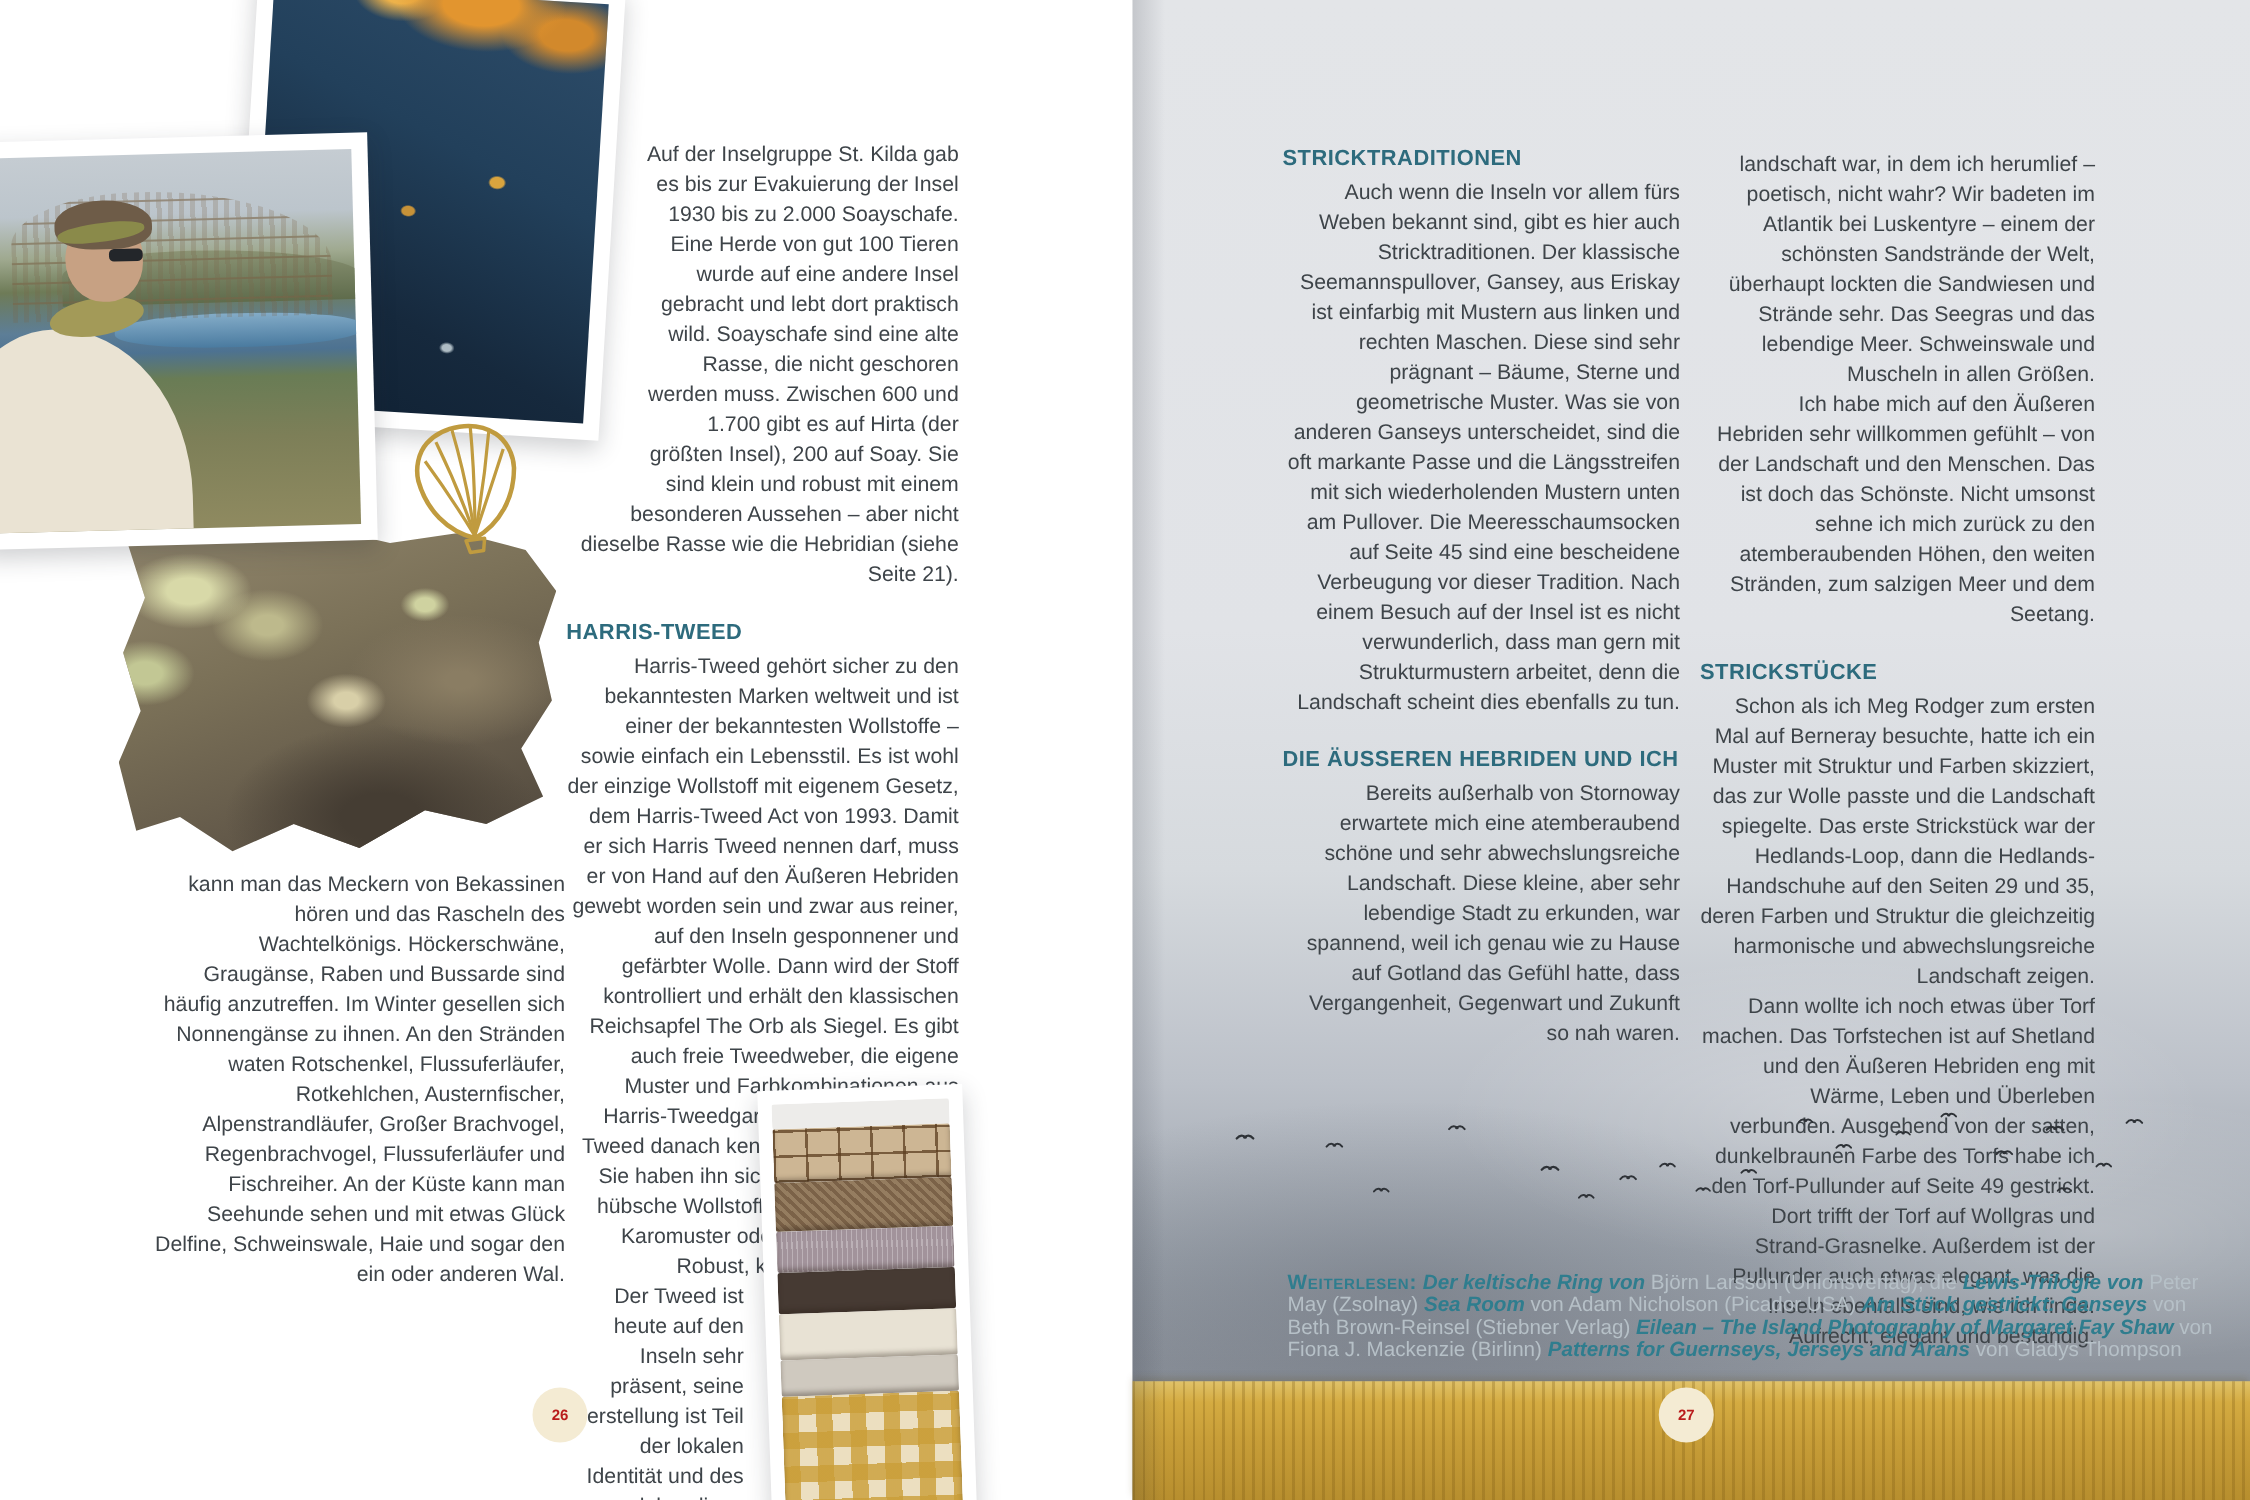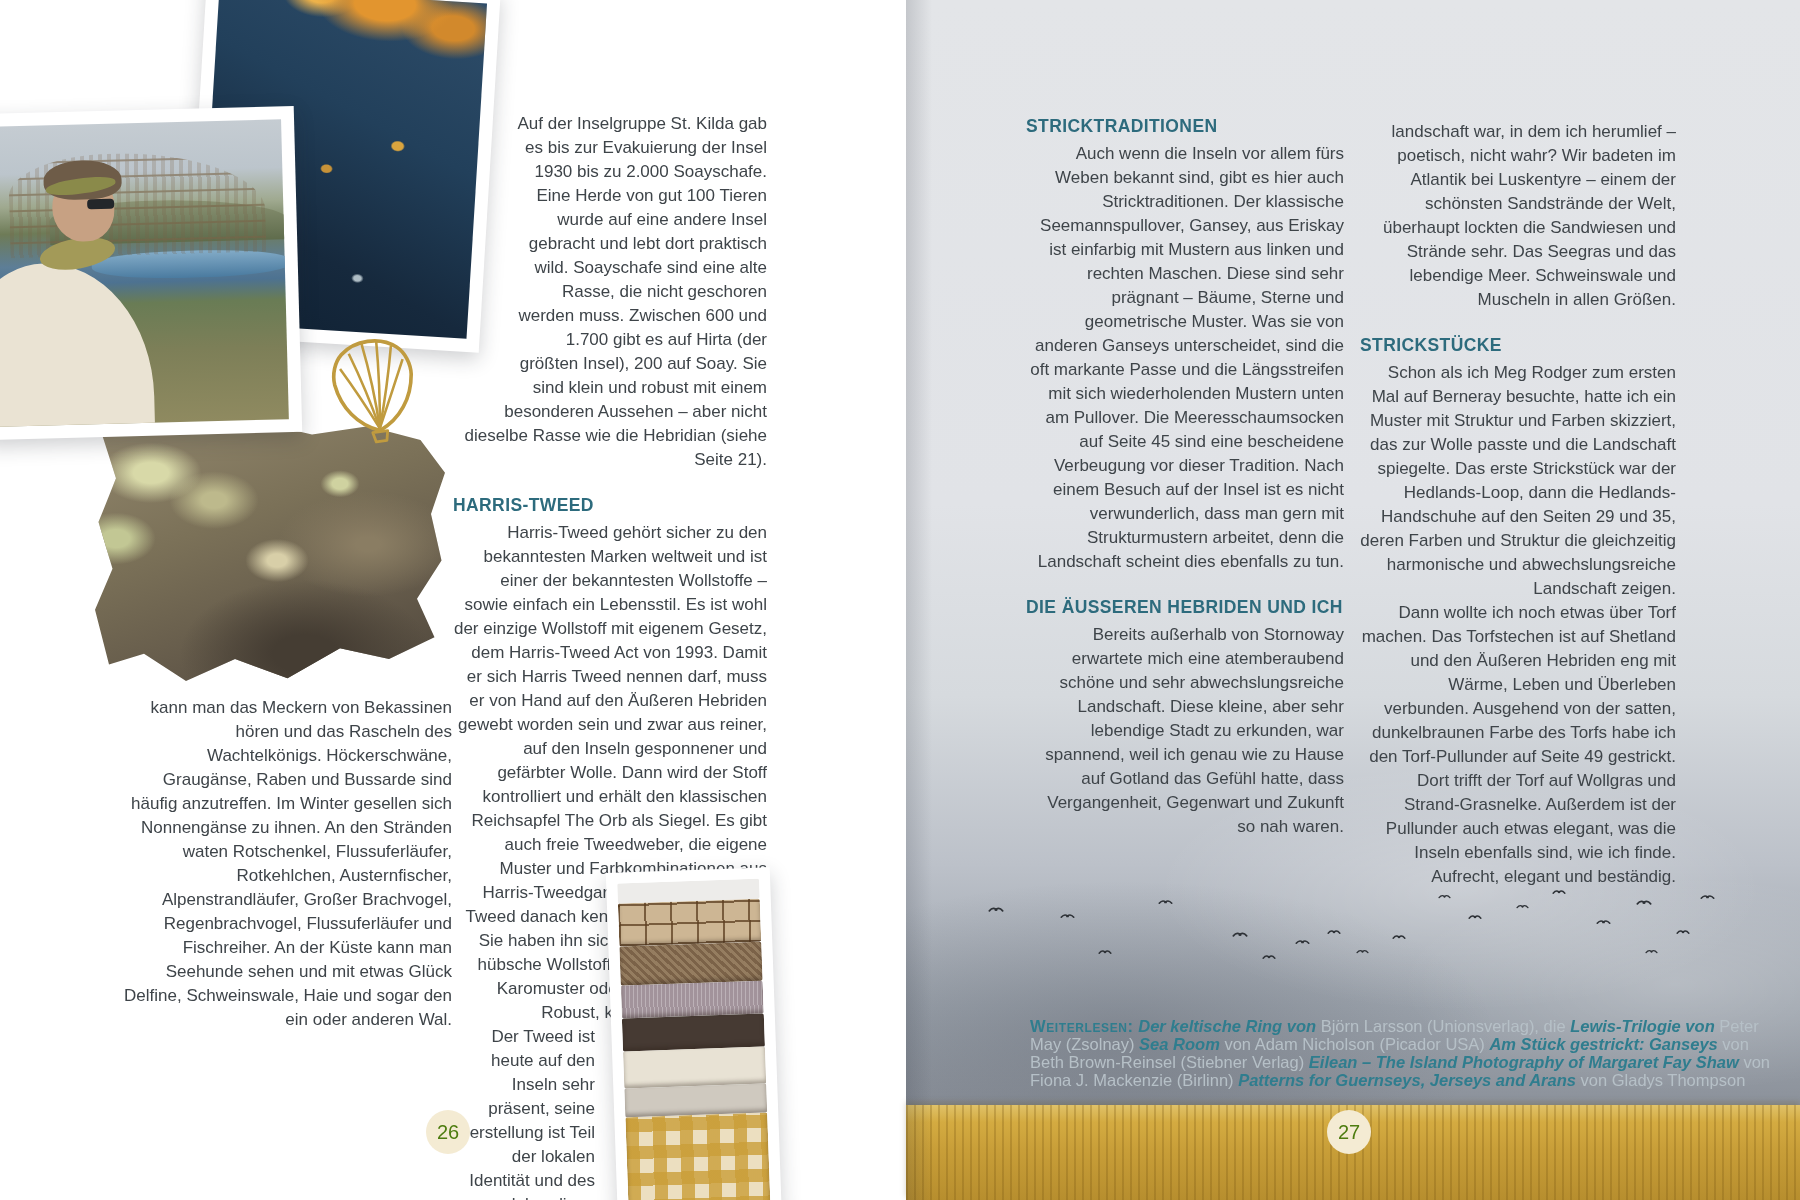--- a/index.html
+++ b/index.html
@@ -80,22 +80,22 @@
   .tw4{height:10%;background-color:#a2939b;background-image:
        repeating-linear-gradient(90deg, rgba(255,255,255,.28) 0 1px, rgba(0,0,0,0) 1px 4px);}
   .tw5{height:10%;background:#463a33;}
   .tw6{height:11%;background:#e8e2d4;}
   .tw7{height:9%;background:#cfc9bf;}
   .tw8{height:29%;background-color:#ecdfc0;background-image:
        repeating-linear-gradient(90deg, rgba(202,158,56,.8) 0 13px, rgba(0,0,0,0) 13px 27px),
        repeating-linear-gradient(0deg, rgba(202,158,56,.8) 0 13px, rgba(0,0,0,0) 13px 27px);}
   
   .page-num{position:absolute;width:44px;height:44px;border-radius:50%;background:#f4ebd3;
-            color:#4d7c0f;display:flex;align-items:center;justify-content:center;
-            font-size:20px;font-weight:400;z-index:9;}
+            color:#b91c1c;display:flex;align-items:center;justify-content:center;
+            font-size:12px;font-weight:700;z-index:9;}
   #pn26{left:426px;top:1110px;}
   #pn27{left:1327px;top:1110px;}
   
   #right-page{position:absolute;left:906px;top:0;width:894px;height:1200px;
     background:
       radial-gradient(420px 170px at 62% 74%, rgba(255,255,255,.28), rgba(255,255,255,0) 72%),
       radial-gradient(520px 210px at 24% 86%, rgba(62,68,80,.28), rgba(62,68,80,0) 72%),
       radial-gradient(380px 150px at 86% 82%, rgba(255,255,255,.22), rgba(255,255,255,0) 72%),
       linear-gradient(180deg,#e3e5e8 0%,#e1e3e7 42%,#d6dade 58%,#bcc1c9 72%,#9da4ad 84%,#8e949d 91%,#858b94 100%);}
   #gutter{position:absolute;left:906px;top:0;width:26px;height:1200px;z-index:8;
@@ -253,20 +253,21 @@
 
   <div class="col" id="right-col1" style="left:1026px;top:115px;width:318px;">
     <h3 class="sec first">STRICKTRADITIONEN</h3>
     <p>Auch wenn die Inseln vor allem fürs Weben bekannt sind, gibt es hier auch Stricktraditionen. Der klassische Seemannspullover, Gansey, aus Eriskay ist einfarbig mit Mustern aus linken und rechten Maschen. Diese sind sehr prägnant – Bäume, Sterne und geometrische Muster. Was sie von anderen Ganseys unterscheidet, sind die oft markante Passe und die Längsstreifen mit sich wiederholenden Mustern unten am Pullover. Die Meeresschaumsocken auf Seite 45 sind eine bescheidene Verbeugung vor dieser Tradition. Nach einem Besuch auf der Insel ist es nicht verwunderlich, dass man gern mit Strukturmustern arbeitet, denn die Landschaft scheint dies ebenfalls zu tun.</p>
     <h3 class="sec">DIE ÄUSSEREN HEBRIDEN UND ICH</h3>
     <p>Bereits außerhalb von Stornoway erwartete mich eine atemberaubend schöne und sehr abwechslungsreiche Landschaft. Diese kleine, aber sehr lebendige Stadt zu erkunden, war spannend, weil ich genau wie zu Hause auf Gotland das Gefühl hatte, dass Vergangenheit, Gegenwart und Zukunft so nah waren.</p>
   </div>
 
   <div class="col" id="right-col2" style="left:1360px;top:120px;width:316px;">
     <p>landschaft war, in dem ich herumlief – poetisch, nicht wahr? Wir badeten im Atlantik bei Luskentyre – einem der schönsten Sandstrände der Welt, überhaupt lockten die Sandwiesen und Strände sehr. Das Seegras und das lebendige Meer. Schweinswale und Muscheln in allen Größen.</p>
+    <p class="ind">Ich habe mich auf den Äußeren Hebriden sehr willkommen gefühlt – von der Landschaft und den Menschen. Das ist doch das Schönste. Nicht umsonst sehne ich mich zurück zu den atemberaubenden Höhen, den weiten Stränden, zum salzigen Meer und dem Seetang.</p>
     <h3 class="sec">STRICKSTÜCKE</h3>
     <p>Schon als ich Meg Rodger zum ersten Mal auf Berneray besuchte, hatte ich ein Muster mit Struktur und Farben skizziert, das zur Wolle passte und die Landschaft spiegelte. Das erste Strickstück war der Hedlands-Loop, dann die Hedlands-Handschuhe auf den Seiten 29 und 35, deren Farben und Struktur die gleichzeitig harmonische und abwechslungsreiche Landschaft zeigen.</p>
     <p class="ind">Dann wollte ich noch etwas über Torf machen. Das Torfstechen ist auf Shetland und den Äußeren Hebriden eng mit Wärme, Leben und Überleben verbunden. Ausgehend von der satten, dunkelbraunen Farbe des Torfs habe ich den Torf-Pullunder auf Seite 49 gestrickt. Dort trifft der Torf auf Wollgras und Strand-Grasnelke. Außerdem ist der Pullunder auch etwas elegant, was die Inseln ebenfalls sind, wie ich finde. Aufrecht, elegant und beständig.</p>
   </div>
 
   <div class="page-num" id="pn27">27</div>
 
 </div>
 
 </body></html>

